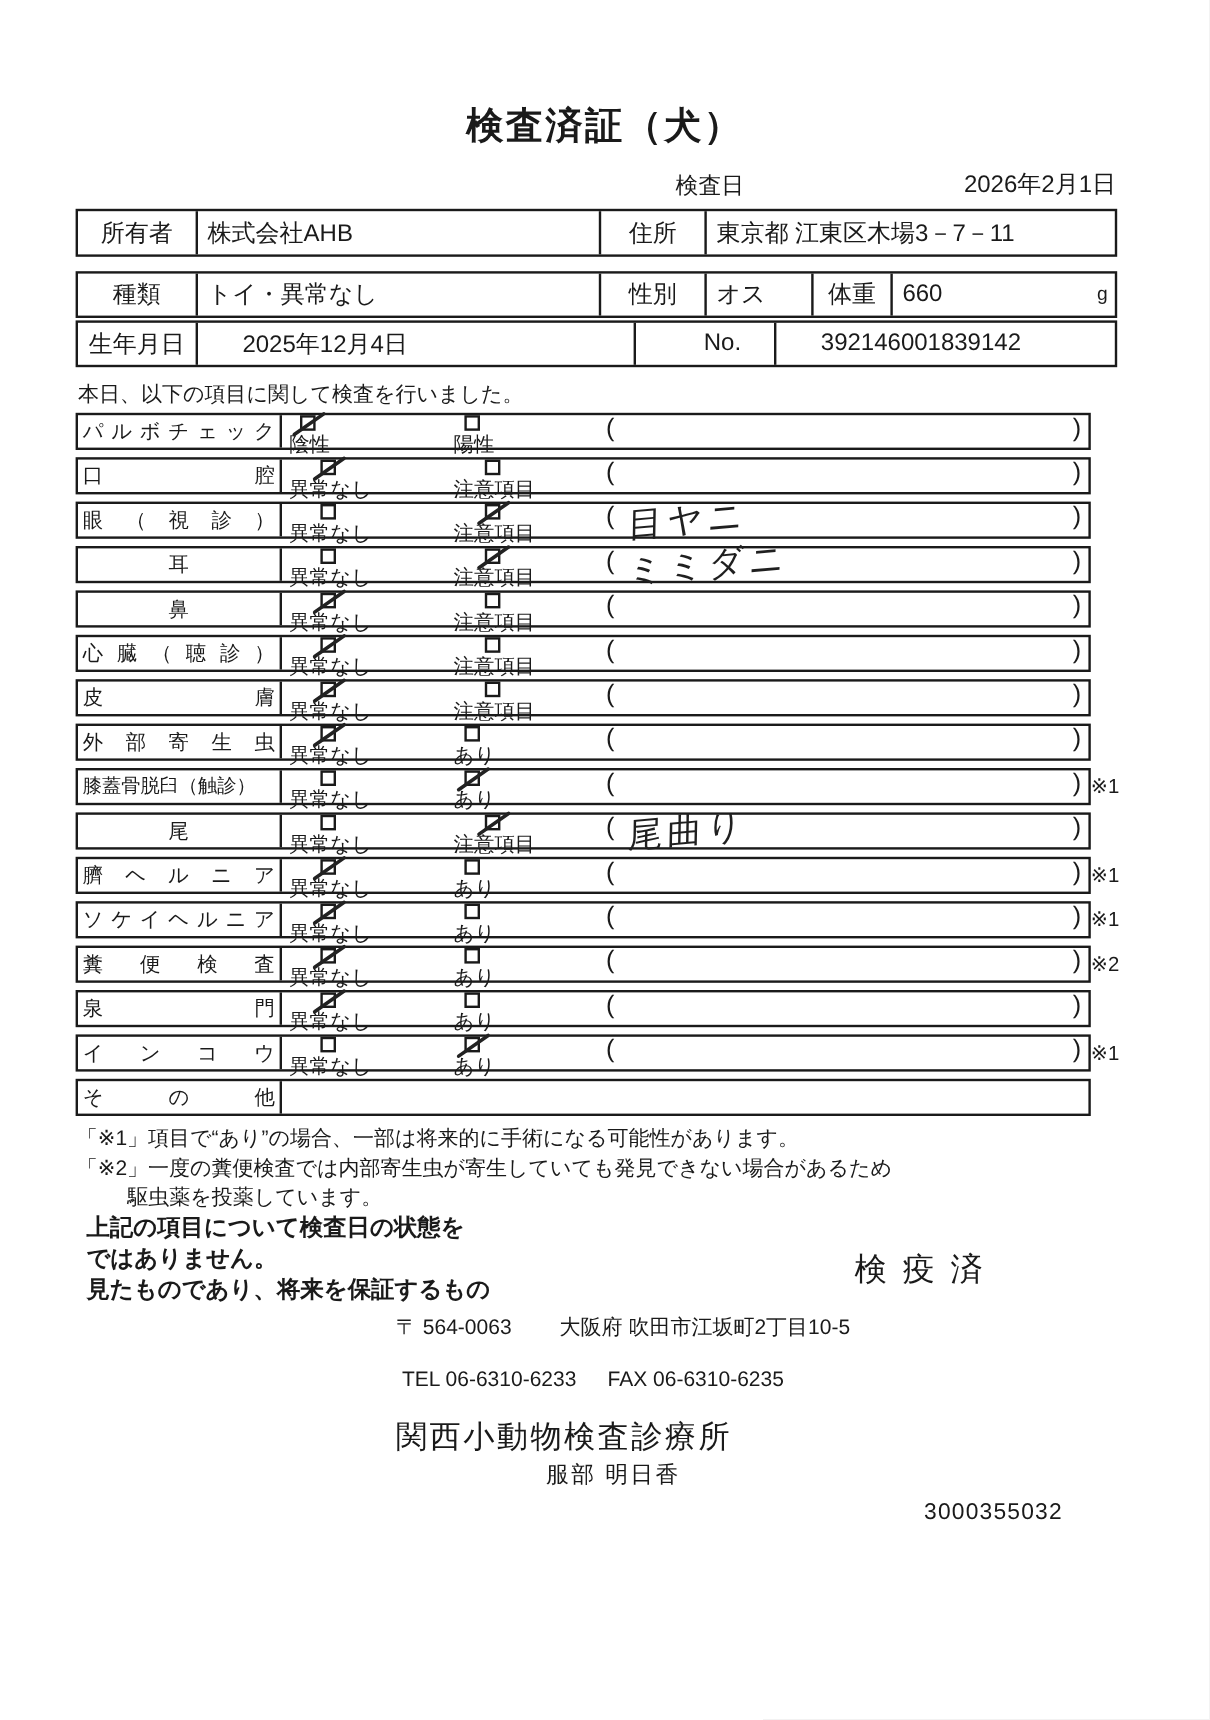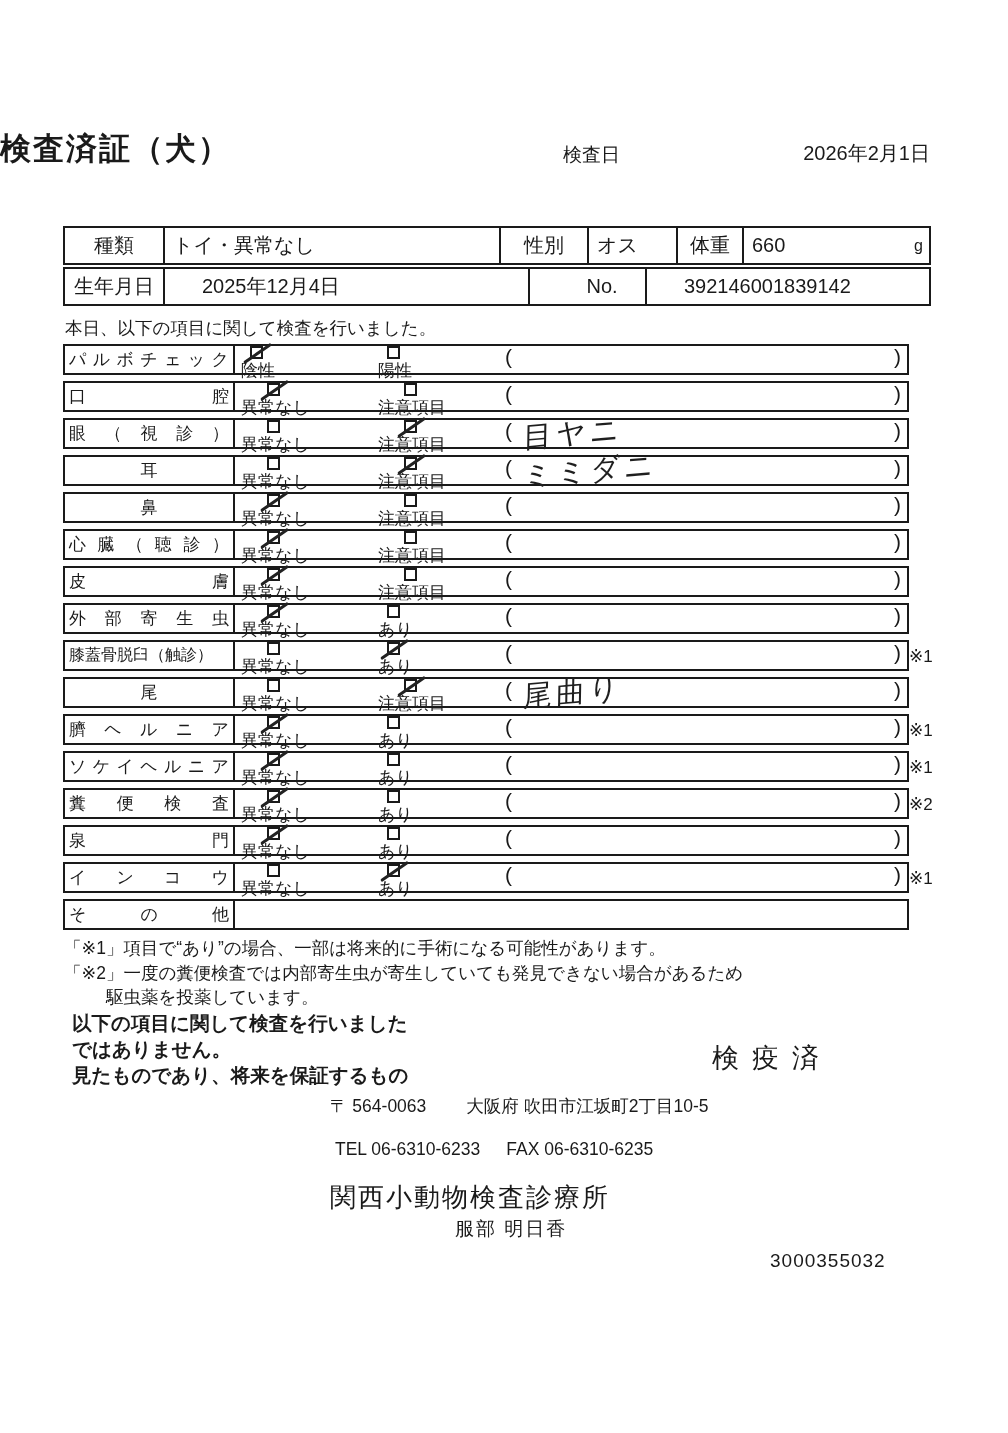--- a/index.html
+++ b/index.html
@@ -4,22 +4,22 @@
 <style>
   html,body { margin:0; padding:0; background:#e8e8e8; }
   .page {
     position:relative; width:1008px; height:1433px; margin:0 auto;
     background:#ffffff; color:#1a1a1a;
     font-family:"Liberation Sans","DejaVu Sans",sans-serif;
     overflow:hidden;
   }
   .abs { position:absolute; }
 
-  .title { top:84px; left:0; width:100%; 
-    font-size:31px; font-weight:bold; letter-spacing:2px;margin-top:44px; }
+  .title { top:84px; left:0; width:100%; text-align:center;
+    font-size:31px; font-weight:bold; letter-spacing:2px; }
 
   .date-label { top:142px; left:563px; font-size:19px; }
   .date-value { top:140px; right:78px; font-size:20px; }
 
   .tbl { left:63px; width:868px; border:2px solid #1a1a1a; box-sizing:border-box;
     display:flex; align-items:stretch; background:#fff; }
   .owner-tbl { top:174px; height:40px; }
   .pet-a { top:226px; height:39px; }
   .pet-b { top:267px; height:39px;gap:29px; }
   .cell { display:flex; align-items:center; box-sizing:border-box;
@@ -73,20 +73,26 @@
 </head>
 <body>
 
 <div class="page">
 
   <div class="abs title">検査済証（犬）</div>
 
   <div class="abs date-label">検査日</div>
   <div class="abs date-value">2026年2月1日</div>
 
+  <div class="abs tbl owner-tbl">
+    <div class="cell lab bR w100">所有者</div>
+    <div class="cell bR w336">株式会社AHB</div>
+    <div class="cell lab bR w88">住所</div>
+    <div class="cell grow">東京都 江東区木場3－7－11</div>
+  </div>
 
   <div class="abs tbl pet-a">
     <div class="cell lab bR w100">種類</div>
     <div class="cell bR w336">トイ・異常なし</div>
     <div class="cell lab bR w88">性別</div>
     <div class="cell bR w89">オス</div>
     <div class="cell lab bR w66">体重</div>
     <div class="cell grow weight-cell">
       <span>660</span>
       <span class="weight-unit">g</span>
@@ -433,21 +439,21 @@
     </div>
 
   </div>
     </div>
 
   <div class="abs notes-line1">「※1」項目で“あり”の場合、一部は将来的に手術になる可能性があります。</div>
   <div class="abs notes-line2">「※2」一度の糞便検査では内部寄生虫が寄生していても発見できない場合があるため</div>
   <div class="abs notes-line3">駆虫薬を投薬しています。</div>
 
   <div class="abs disclaimer">
-    <div>以下の項目に関して検査を行いました</div>
+    <div>上記の項目について検査日の状態を</div>
     <div>ではありません。</div>
     <div>見たものであり、将来を保証するもの</div>
   </div>
 
   <div class="abs stamp">検疫済</div>
 
   <div class="abs addr-line">
     <span>〒 564-0063</span>
     <span>大阪府 吹田市江坂町2丁目10-5</span>
   </div>

